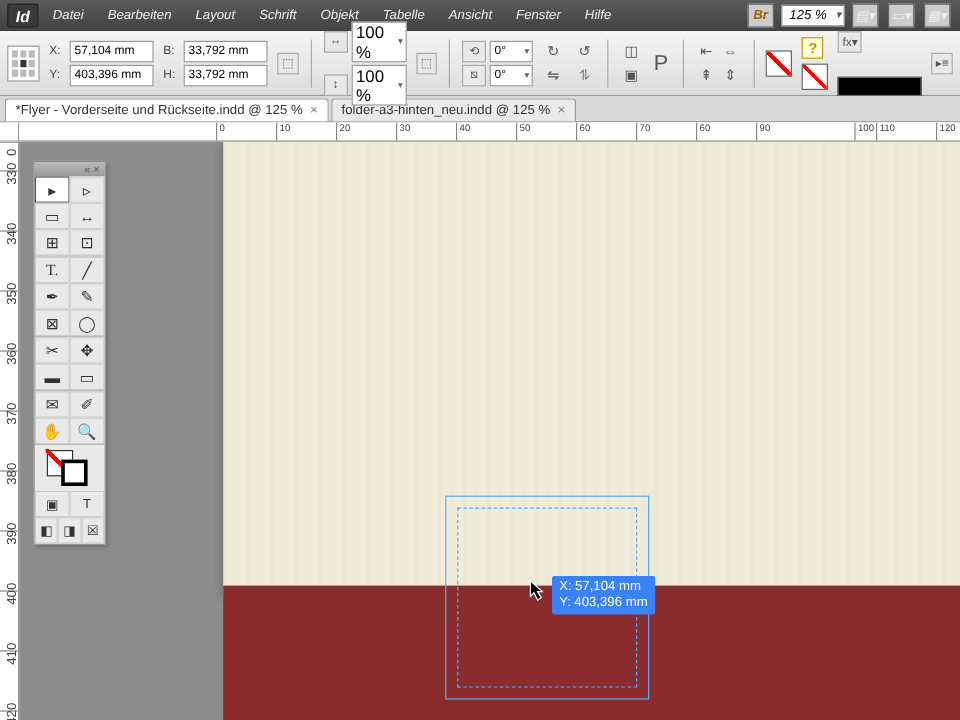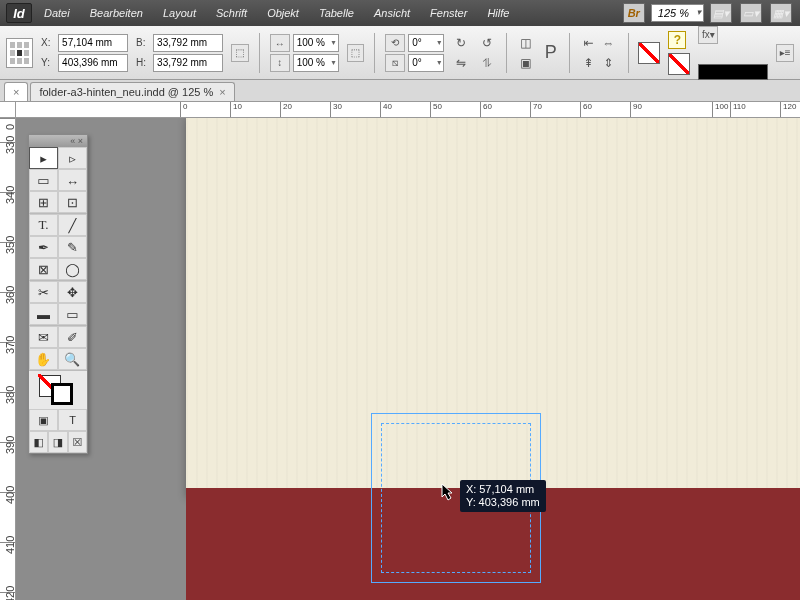--- a/index.html
+++ b/index.html
@@ -17,21 +17,21 @@
 
 .controlbar { height:54px; background: linear-gradient(#f5f5f5,#dcdcdc); border-bottom:1px solid #999; display:flex; align-items:center; padding:0 6px; gap:8px; }
 .ref-point { width:30px; height:30px; border:1px solid #999; background:#fff; display:grid; grid-template-columns:repeat(3,1fr); grid-template-rows:repeat(3,1fr); gap:2px; padding:3px;}
 .ref-point div { background:#bbb; }
 .ref-point div.sel { background:#333; }
 .field-group { display:flex; flex-direction:column; gap:2px; }
 .field-row { display:flex; align-items:center; gap:3px; }
 .field-row label { color:#444; font-size:10px; width:14px; }
 .num-field { width:70px; height:18px; background:#fff; border:1px solid #999; padding:0 3px; display:flex; align-items:center; font-size:10px;}
 .mini-icon { width:20px; height:18px; border:1px solid #aaa; background:#e8e8e8; display:inline-flex; align-items:center; justify-content:center; font-size:10px; color:#555;}
-.pct-field { width:46px; height:18px; background:#fff; border:1px solid #999; padding:0 3px; font-size:10px; display:flex; align-items:center; position:relative;}
+.pct-field { width:46px; height:34px; background:#fff; border:1px solid #999; padding:0 3px; font-size:14px; display:flex; align-items:center; position:relative;}
 .pct-field::after{content:"▾"; font-size:8px; color:#666; position:absolute; right:2px;}
 .angle-field { width:36px; height:18px; background:#fff; border:1px solid #999; padding:0 3px; font-size:10px; display:flex; align-items:center; position:relative;}
 .angle-field::after{content:"▾"; font-size:8px; color:#666; position:absolute; right:2px;}
 .sep { width:1px; height:40px; background:#aaa; margin:0 2px; }
 .ctrl-icon { width:18px; height:18px; display:inline-flex; align-items:center; justify-content:center; color:#555; font-size:12px;}
 .swatch { width:22px; height:22px; border:1px solid #666; }
 .long-swatch { width:70px; height:16px; background:#000; border:1px solid #666;}
 
 
 .tabbar { height:22px; background:#d9d9d9; border-bottom:1px solid #999; display:flex; align-items:flex-end; padding-left:4px; }
@@ -50,21 +50,21 @@
 
 .canvas { position:absolute; left:16px; top:118px; right:0; bottom:0; background:#8c8c8c; overflow:hidden; }
 .page { position:absolute; left:170px; top:0; width:700px; height:380px; background:#f1ecd9;
   background-image: repeating-linear-gradient(90deg, rgba(0,0,0,.02) 0 2px, rgba(0,0,0,0) 2px 10px);
   box-shadow: 0 0 8px rgba(0,0,0,.3);}
 .red-band { position:absolute; left:0; top:370px; width:100%; height:200px; background:#8a2c2e;}
 .sel-outer { position:absolute; border:1px solid #55aaff; }
 .sel-inner { position:absolute; border:1px dashed #55aaff; }
 .cursor { position:absolute; width:14px; height:18px; }
 .cursor svg { width:14px; height:18px; }
-.coord-tip { position:absolute; background:#0f172a; color:#fff; font-size:10px; padding:3px 6px; border-radius:2px; line-height:13px; white-space:nowrap;}
+.coord-tip { position:absolute; background:#3b82f6; color:#fff; font-size:10px; padding:3px 6px; border-radius:2px; line-height:13px; white-space:nowrap;}
 
 
 .toolpanel { position:absolute; left:28px; top:134px; width:60px; background:#e6e6e6; border:1px solid #888; box-shadow:2px 2px 4px rgba(0,0,0,.25);}
 .toolpanel .hdr { height:12px; background:linear-gradient(#bbb,#999); font-size:9px; color:#555; text-align:right; padding-right:4px; line-height:12px;}
 .tool-grid { display:grid; grid-template-columns:1fr 1fr; }
 .tool-btn { height:22px; border:1px solid #ccc; background:#e9e9e9; display:flex; align-items:center; justify-content:center; font-size:13px; color:#333;}
 .tool-btn.sel { background:#fff; border:1px solid #555;}
 .tool-divider { grid-column:1/3; height:1px; background:#bbb;}
 .fill-stroke { grid-column:1/3; height:38px; display:flex; align-items:center; justify-content:center; position:relative; background:#e9e9e9;}
 .fs-box { width:22px; height:22px; border:1px solid #333; position:absolute;}
@@ -191,20 +191,21 @@
   </div>
   <div class="field-group" style="gap:20px;">
     <div class="mini-icon">fx▾</div>
     <div class="long-swatch"></div>
   </div>
   <div class="mini-icon">▸≡</div>
 </div>
 
 <div class="tabbar">
   <div class="doc-tab active">
+      <span>*Flyer - Vorderseite und Rückseite.indd @ 125 %</span>
       <span class="close">×</span>
     </div>
   <div class="doc-tab">
       <span>folder-a3-hinten_neu.indd @ 125 %</span>
       <span class="close">×</span>
     </div>
 </div>
 
 <div class="ruler-corner"></div>
 <div class="ruler-h">

